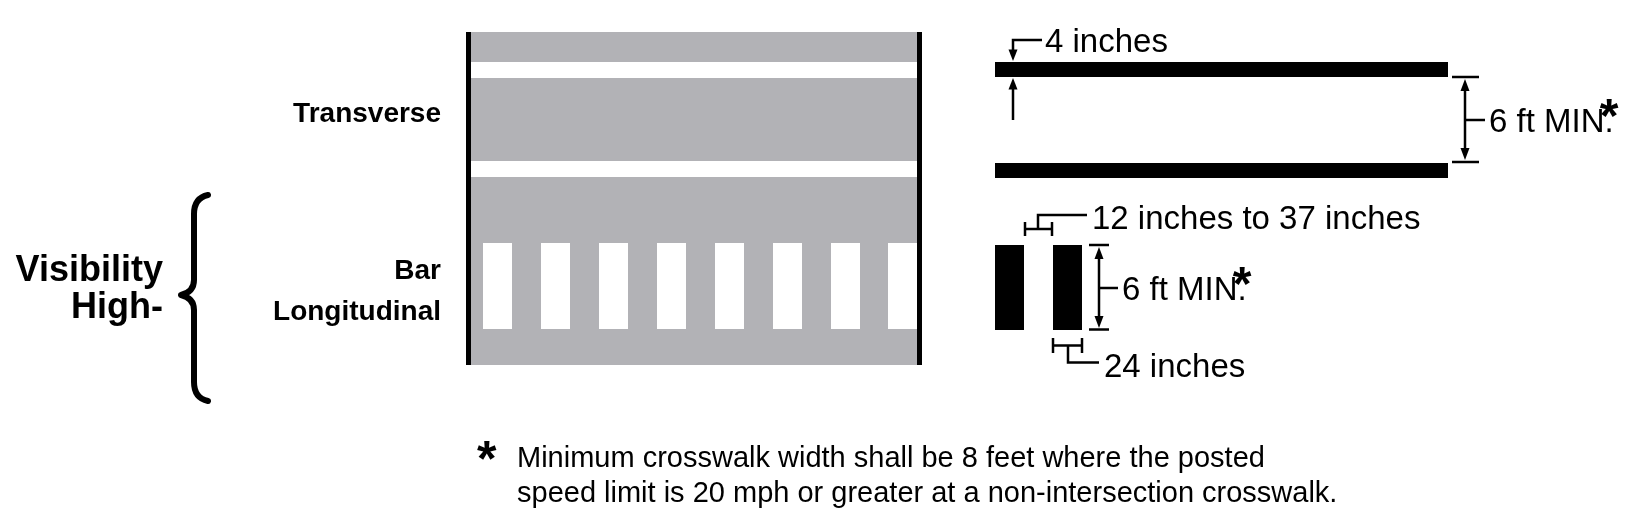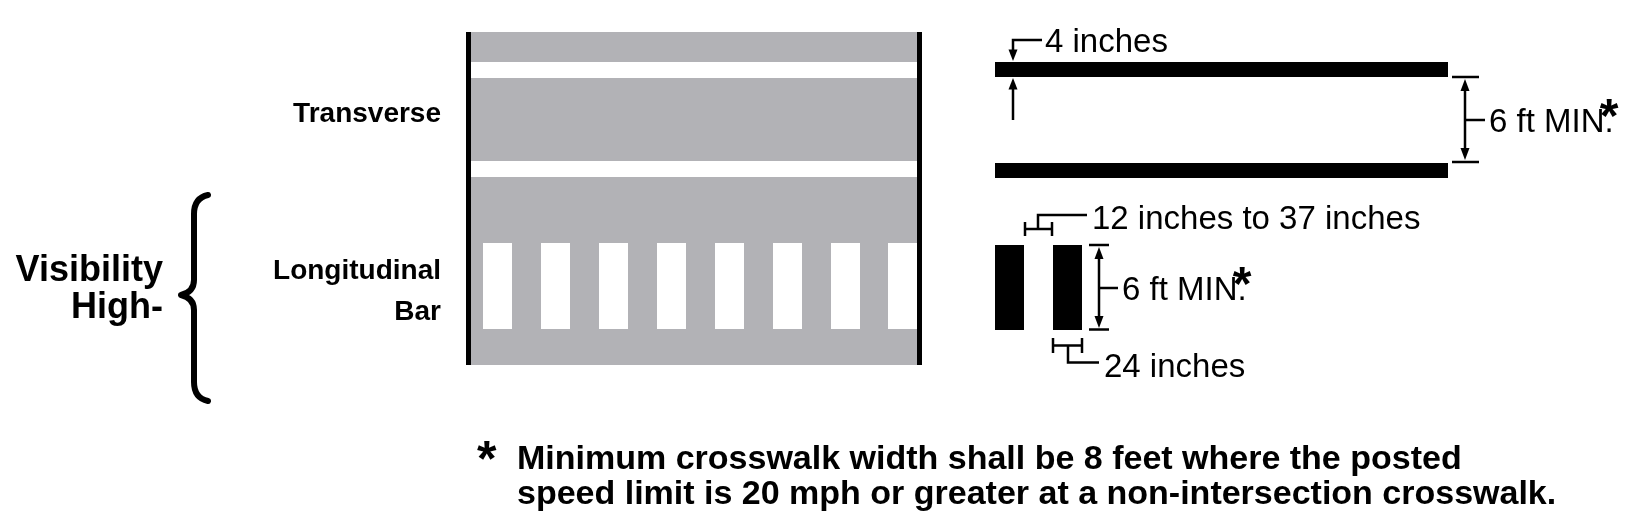--- a/index.html
+++ b/index.html
@@ -93,24 +93,23 @@
   .footnote-marker {
     position: absolute;
     left: 477px; top: 434px;
     font-size: 50px;
     font-weight: bold;
     line-height: 1;
   }
   .footnote-text {
     position: absolute;
     left: 517px; top: 440px;
-    font-size: 34px;
+    font-size: 29px;
     line-height: 35px;
     white-space: nowrap;
-    font-weight: bold;
   }
 
   
   svg.overlay {
     position: absolute;
     left: 0; top: 0;
     width: 1650px; height: 517px;
     pointer-events: none;
   }
   svg.overlay .ln {
@@ -133,22 +132,22 @@
 <div class="canvas">
 
   <div class="cat-label single" style="right:1209px; top:113px;">Transverse</div>
 
   <div class="hv-label" style="right:1487px; top:287px;">
     <div>Visibility</div>
     <div>High-</div>
   </div>
 
   <div class="cat-label" style="right:1209px; top:290px;">
+    <div>Bar</div>
     <div>Longitudinal</div>
-    <div>Bar</div>
   </div>
 
   <div class="road">
     <div class="stripe s1"></div>
     <div class="stripe s2"></div>
     <div class="lbar" style="left:12px;"></div>
     <div class="lbar" style="left:70px;"></div>
     <div class="lbar" style="left:128px;"></div>
     <div class="lbar" style="left:186px;"></div>
     <div class="lbar" style="left:244px;"></div>

